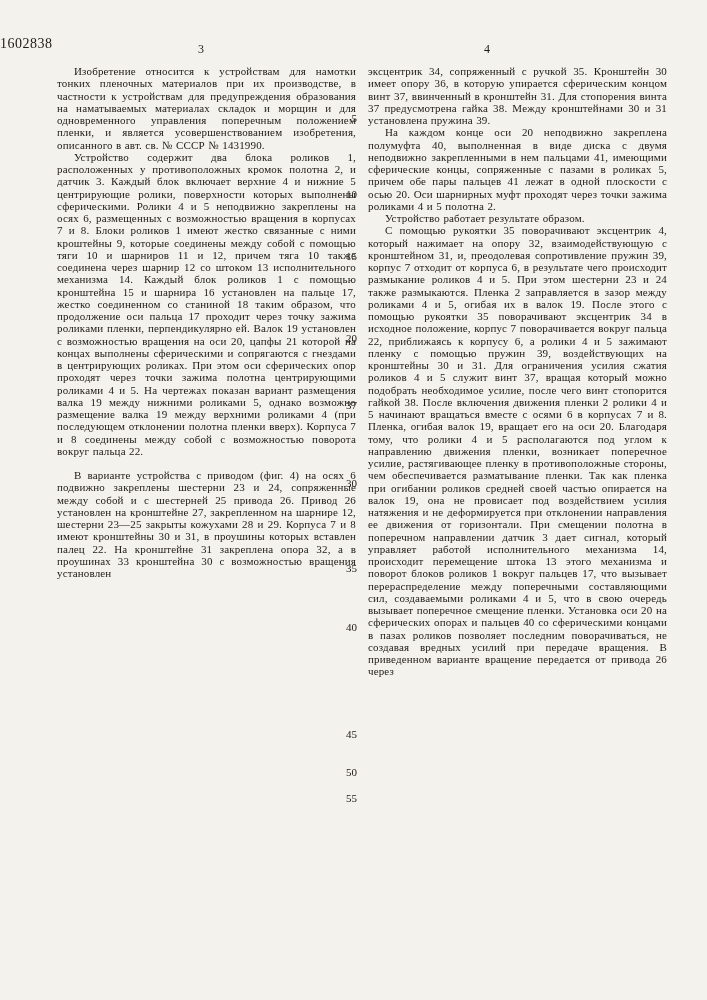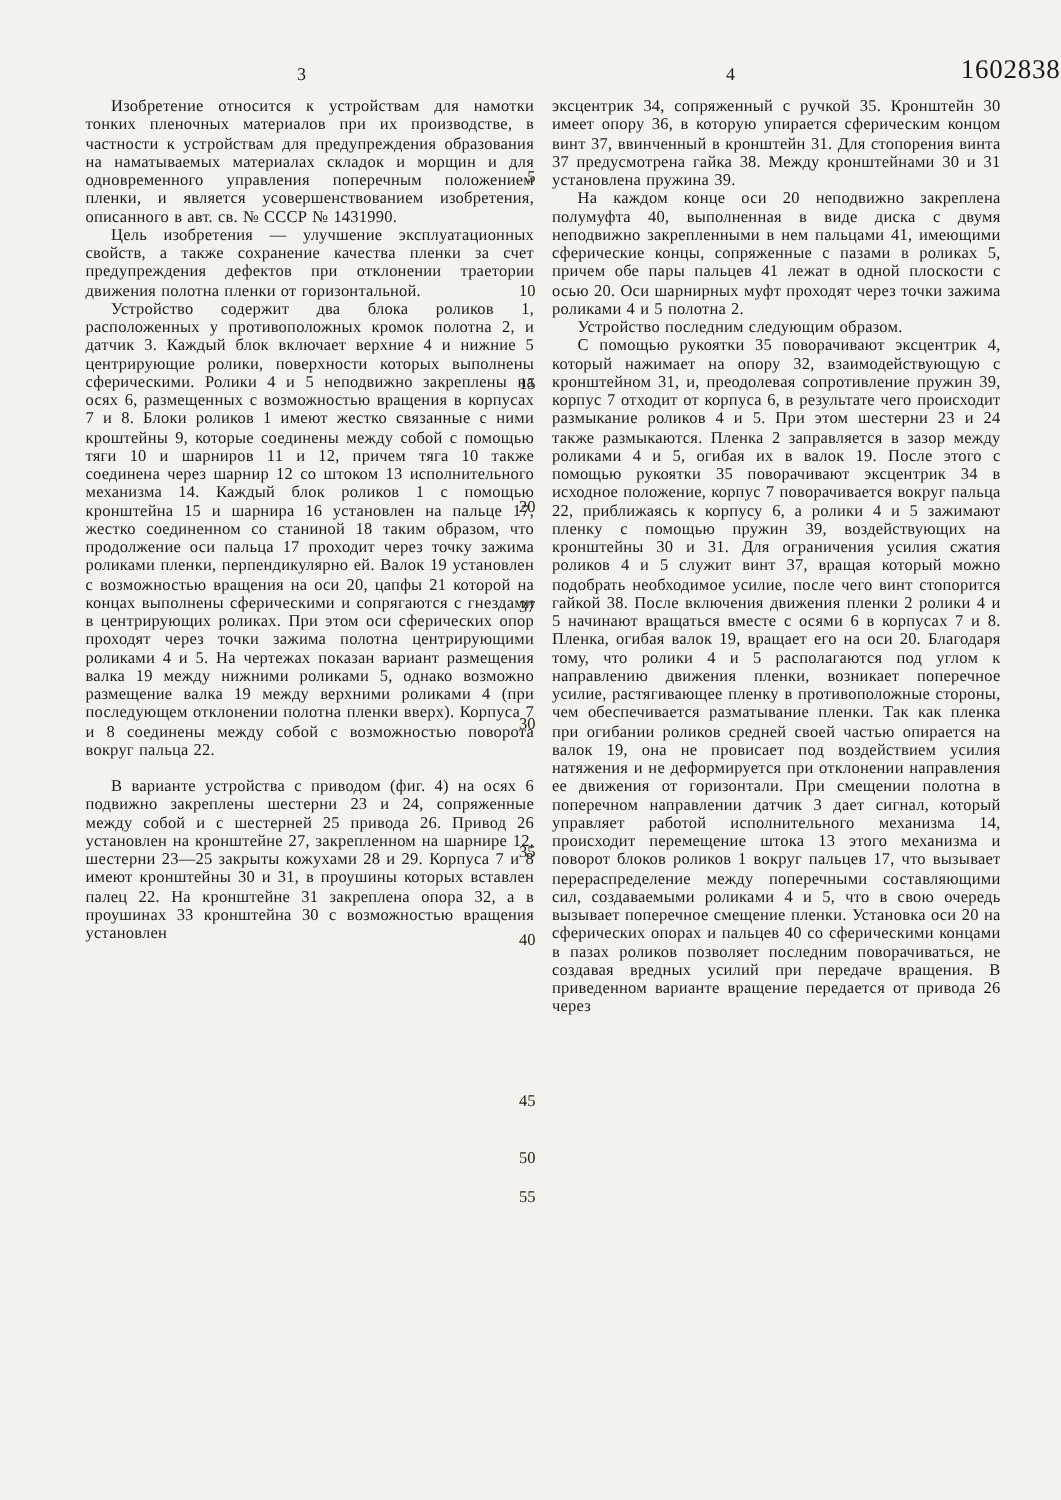--- a/index.html
+++ b/index.html
@@ -18,22 +18,22 @@
   .page {
     position: absolute;
     inset: 0;
   }
   
   .header-doc-number {
     position: absolute;
     top: 36px;
     left: 0;
     width: 707px;
-    text-align: right;
-    font-size: 18px;
+    text-align: left;
+    font-size: 14px;
     letter-spacing: 0.5px;
   }
   .header-col-number {
     position: absolute;
     top: 42px;
     font-size: 12px;
   }
   .header-col-number.left { left: 198px; }
   .header-col-number.right { left: 484px; }
 
@@ -83,25 +83,24 @@
   <span class="line-no" style="top:399px">37</span>
   <span class="line-no" style="top:477px">30</span>
   <span class="line-no" style="top:562px">35</span>
   <span class="line-no" style="top:621px">40</span>
   <span class="line-no" style="top:728px">45</span>
   <span class="line-no" style="top:766px">50</span>
   <span class="line-no" style="top:792px">55</span>
 
   <div class="column left">
     <p class="indent">Изобретение относится к устройствам для намотки тонких пленочных материалов при их производстве, в частности к устройствам для предупреждения образования на наматываемых материалах складок и морщин и для одновременного управления поперечным положением пленки, и является усовершенствованием изобретения, описанного в авт. св. № СССР № 1431990.</p>
-    <p class="indent">Цель изобретения — улучшение эксплуатационных свойств, а также сохранение качества пленки за счет предупреждения дефектов при отклонении траетории движения полотна пленки от горизонтальной.</p>
     <p class="indent">Устройство содержит два блока роликов 1, расположенных у противоположных кромок полотна 2, и датчик 3. Каждый блок включает верхние 4 и нижние 5 центрирующие ролики, поверхности которых выполнены сферическими. Ролики 4 и 5 неподвижно закреплены на осях 6, размещенных с возможностью вращения в корпусах 7 и 8. Блоки роликов 1 имеют жестко связанные с ними кроштейны 9, которые соединены между собой с помощью тяги 10 и шарниров 11 и 12, причем тяга 10 также соединена через шарнир 12 со штоком 13 исполнительного механизма 14. Каждый блок роликов 1 с помощью кронштейна 15 и шарнира 16 установлен на пальце 17, жестко соединенном со станиной 18 таким образом, что продолжение оси пальца 17 проходит через точку зажима роликами пленки, перпендикулярно ей. Валок 19 установлен с возможностью вращения на оси 20, цапфы 21 которой на концах выполнены сферическими и сопрягаются с гнездами в центрирующих роликах. При этом оси сферических опор проходят через точки зажима полотна центрирующими роликами 4 и 5. На чертежах показан вариант размещения валка 19 между нижними роликами 5, однако возможно размещение валка 19 между верхними роликами 4 (при последующем отклонении полотна пленки вверх). Корпуса 7 и 8 соединены между собой с возможностью поворота вокруг пальца 22.</p>
     <p class="indent gap-before">В варианте устройства с приводом (фиг. 4) на осях 6 подвижно закреплены шестерни 23 и 24, сопряженные между собой и с шестерней 25 привода 26. Привод 26 установлен на кронштейне 27, закрепленном на шарнире 12, шестерни 23—25 закрыты кожухами 28 и 29. Корпуса 7 и 8 имеют кронштейны 30 и 31, в проушины которых вставлен палец 22. На кронштейне 31 закреплена опора 32, а в проушинах 33 кронштейна 30 с возможностью вращения установлен</p>
   </div>
 
   <div class="column right">
     <p>эксцентрик 34, сопряженный с ручкой 35. Кронштейн 30 имеет опору 36, в которую упирается сферическим концом винт 37, ввинченный в кронштейн 31. Для стопорения винта 37 предусмотрена гайка 38. Между кронштейнами 30 и 31 установлена пружина 39.</p>
     <p class="indent">На каждом конце оси 20 неподвижно закреплена полумуфта 40, выполненная в виде диска с двумя неподвижно закрепленными в нем пальцами 41, имеющими сферические концы, сопряженные с пазами в роликах 5, причем обе пары пальцев 41 лежат в одной плоскости с осью 20. Оси шарнирных муфт проходят через точки зажима роликами 4 и 5 полотна 2.</p>
-    <p class="indent">Устройство последним следующим образом.</p>
+    <p class="indent">Устройство работает результате образом.</p>
     <p class="indent">С помощью рукоятки 35 поворачивают эксцентрик 4, который нажимает на опору 32, взаимодействующую с кронштейном 31, и, преодолевая сопротивление пружин 39, корпус 7 отходит от корпуса 6, в результате чего происходит размыкание роликов 4 и 5. При этом шестерни 23 и 24 также размыкаются. Пленка 2 заправляется в зазор между роликами 4 и 5, огибая их в валок 19. После этого с помощью рукоятки 35 поворачивают эксцентрик 34 в исходное положение, корпус 7 поворачивается вокруг пальца 22, приближаясь к корпусу 6, а ролики 4 и 5 зажимают пленку с помощью пружин 39, воздействующих на кронштейны 30 и 31. Для ограничения усилия сжатия роликов 4 и 5 служит винт 37, вращая который можно подобрать необходимое усилие, после чего винт стопорится гайкой 38. После включения движения пленки 2 ролики 4 и 5 начинают вращаться вместе с осями 6 в корпусах 7 и 8. Пленка, огибая валок 19, вращает его на оси 20. Благодаря тому, что ролики 4 и 5 располагаются под углом к направлению движения пленки, возникает поперечное усилие, растягивающее пленку в противоположные стороны, чем обеспечивается разматывание пленки. Так как пленка при огибании роликов средней своей частью опирается на валок 19, она не провисает под воздействием усилия натяжения и не деформируется при отклонении направления ее движения от горизонтали. При смещении полотна в поперечном направлении датчик 3 дает сигнал, который управляет работой исполнительного механизма 14, происходит перемещение штока 13 этого механизма и поворот блоков роликов 1 вокруг пальцев 17, что вызывает перераспределение между поперечными составляющими сил, создаваемыми роликами 4 и 5, что в свою очередь вызывает поперечное смещение пленки. Установка оси 20 на сферических опорах и пальцев 40 со сферическими концами в пазах роликов позволяет последним поворачиваться, не создавая вредных усилий при передаче вращения. В приведенном варианте вращение передается от привода 26 через</p>
   </div>
 
 </div>
 
 </body></html>

